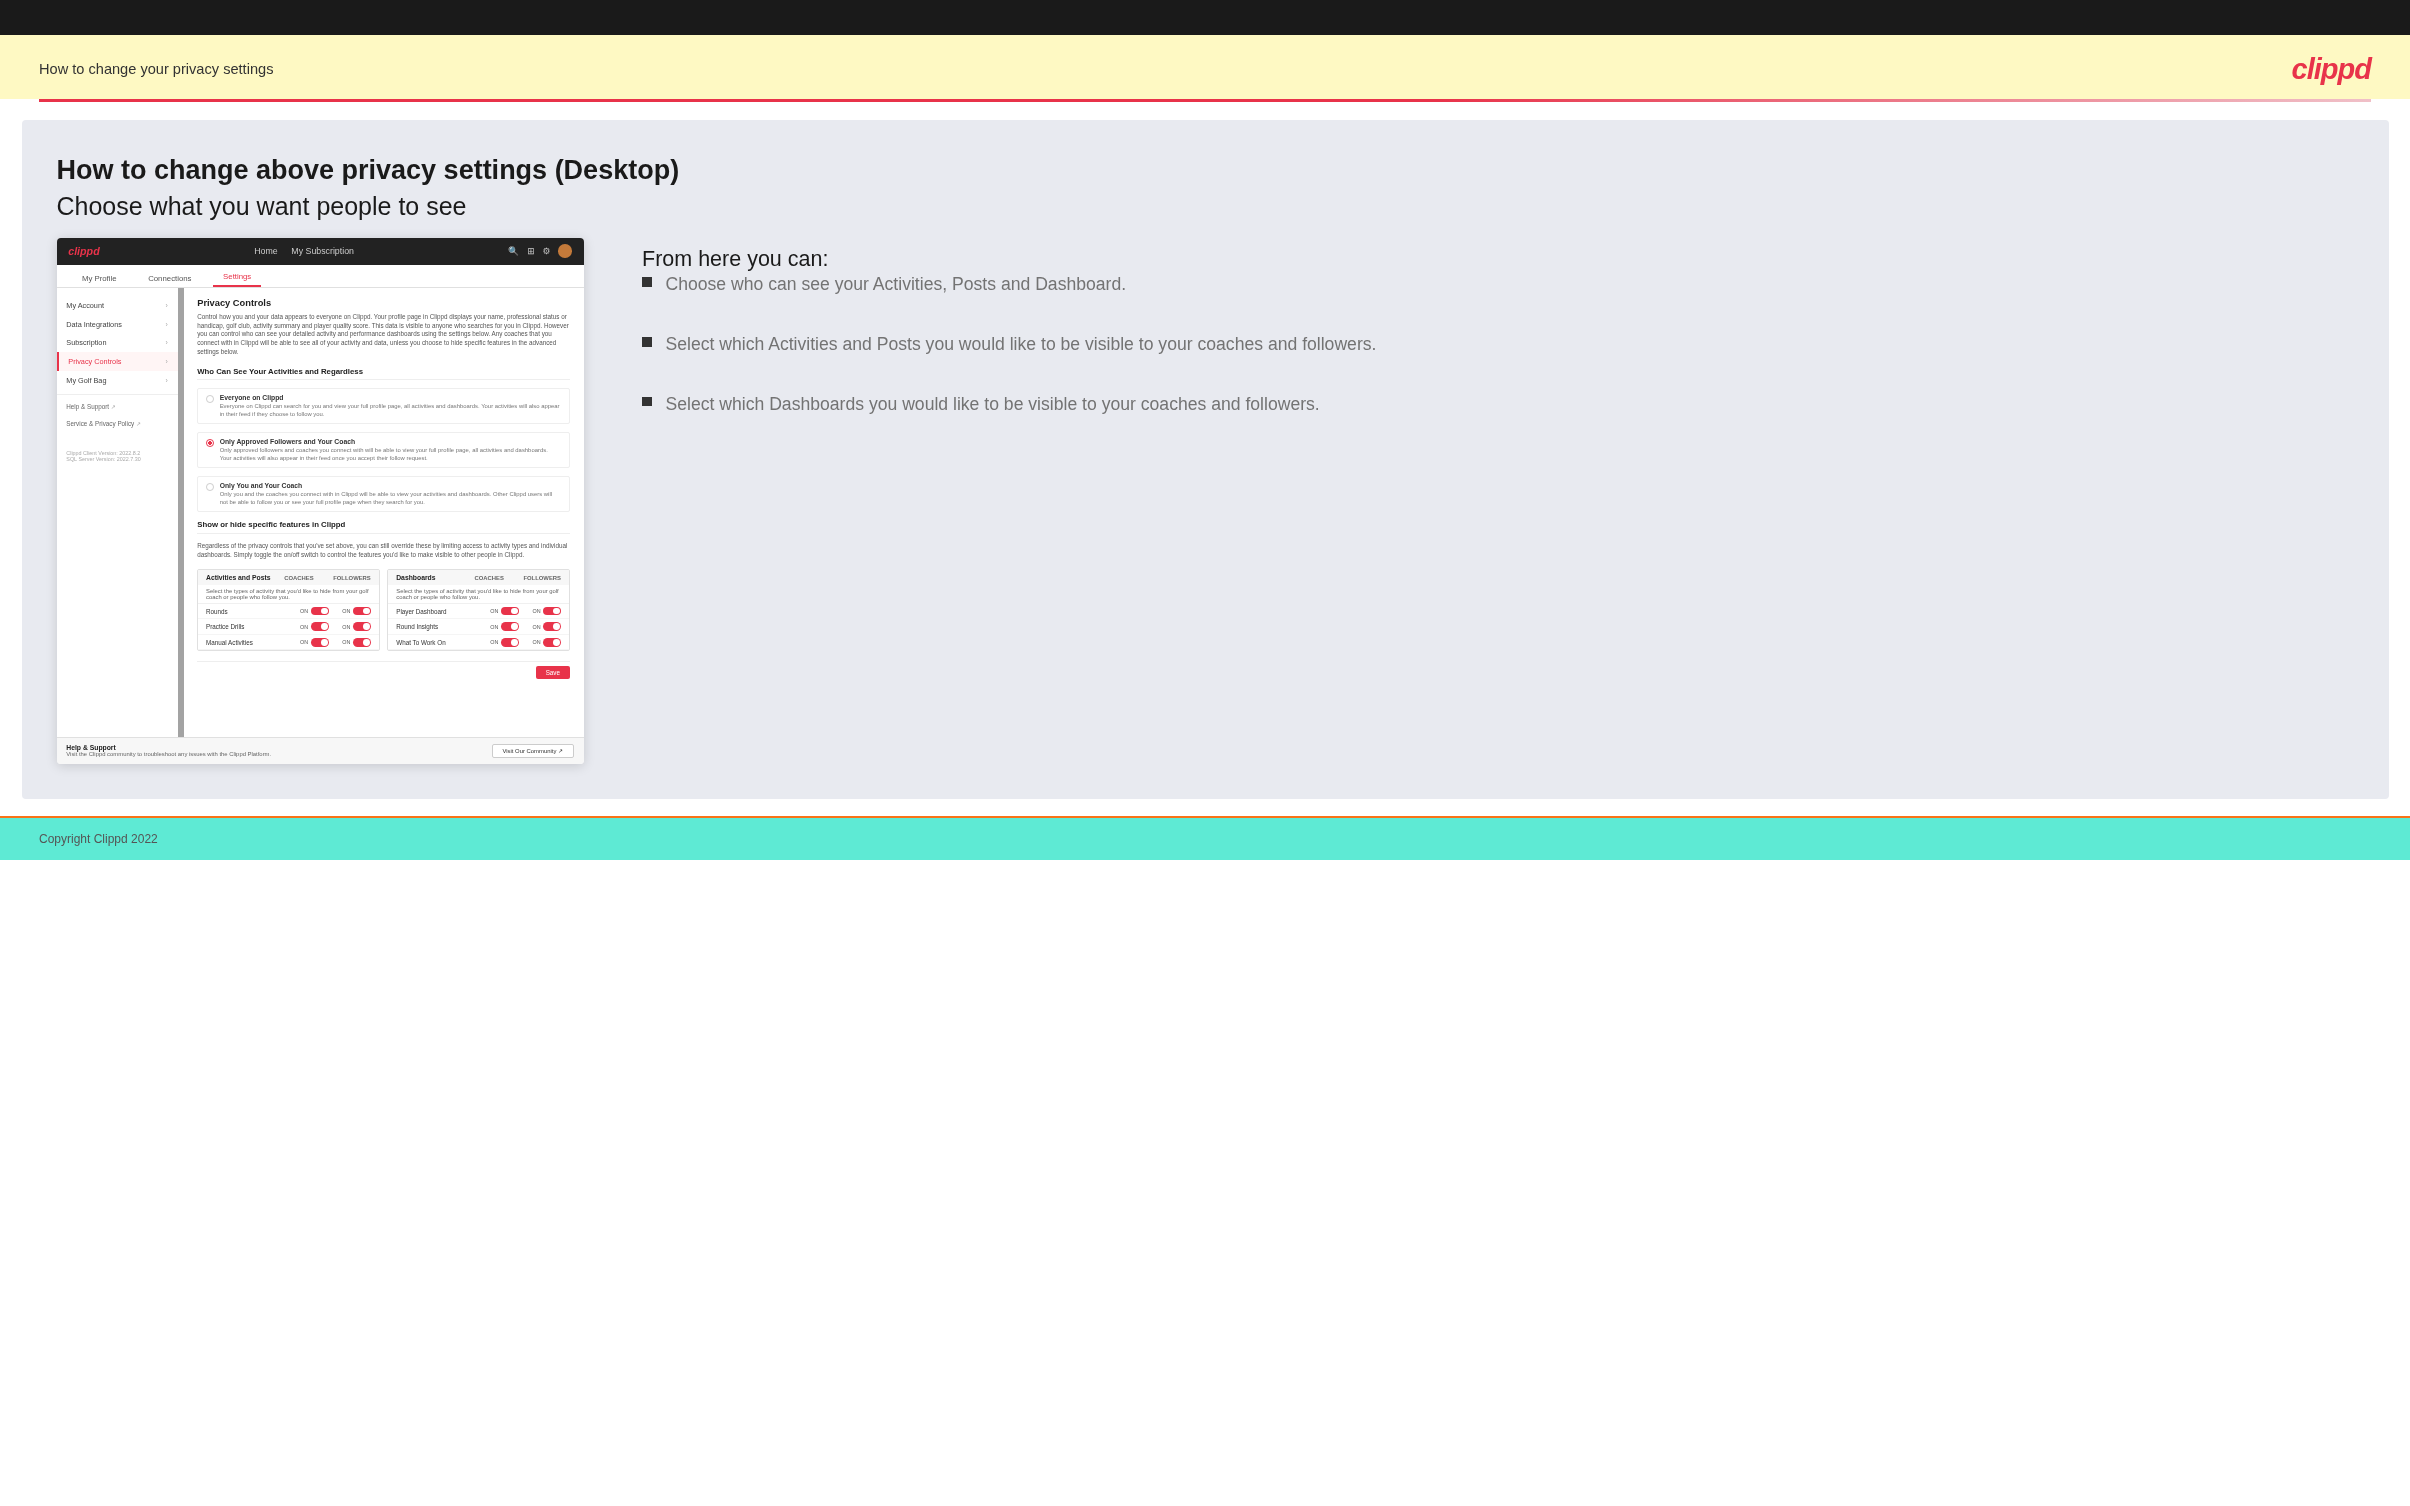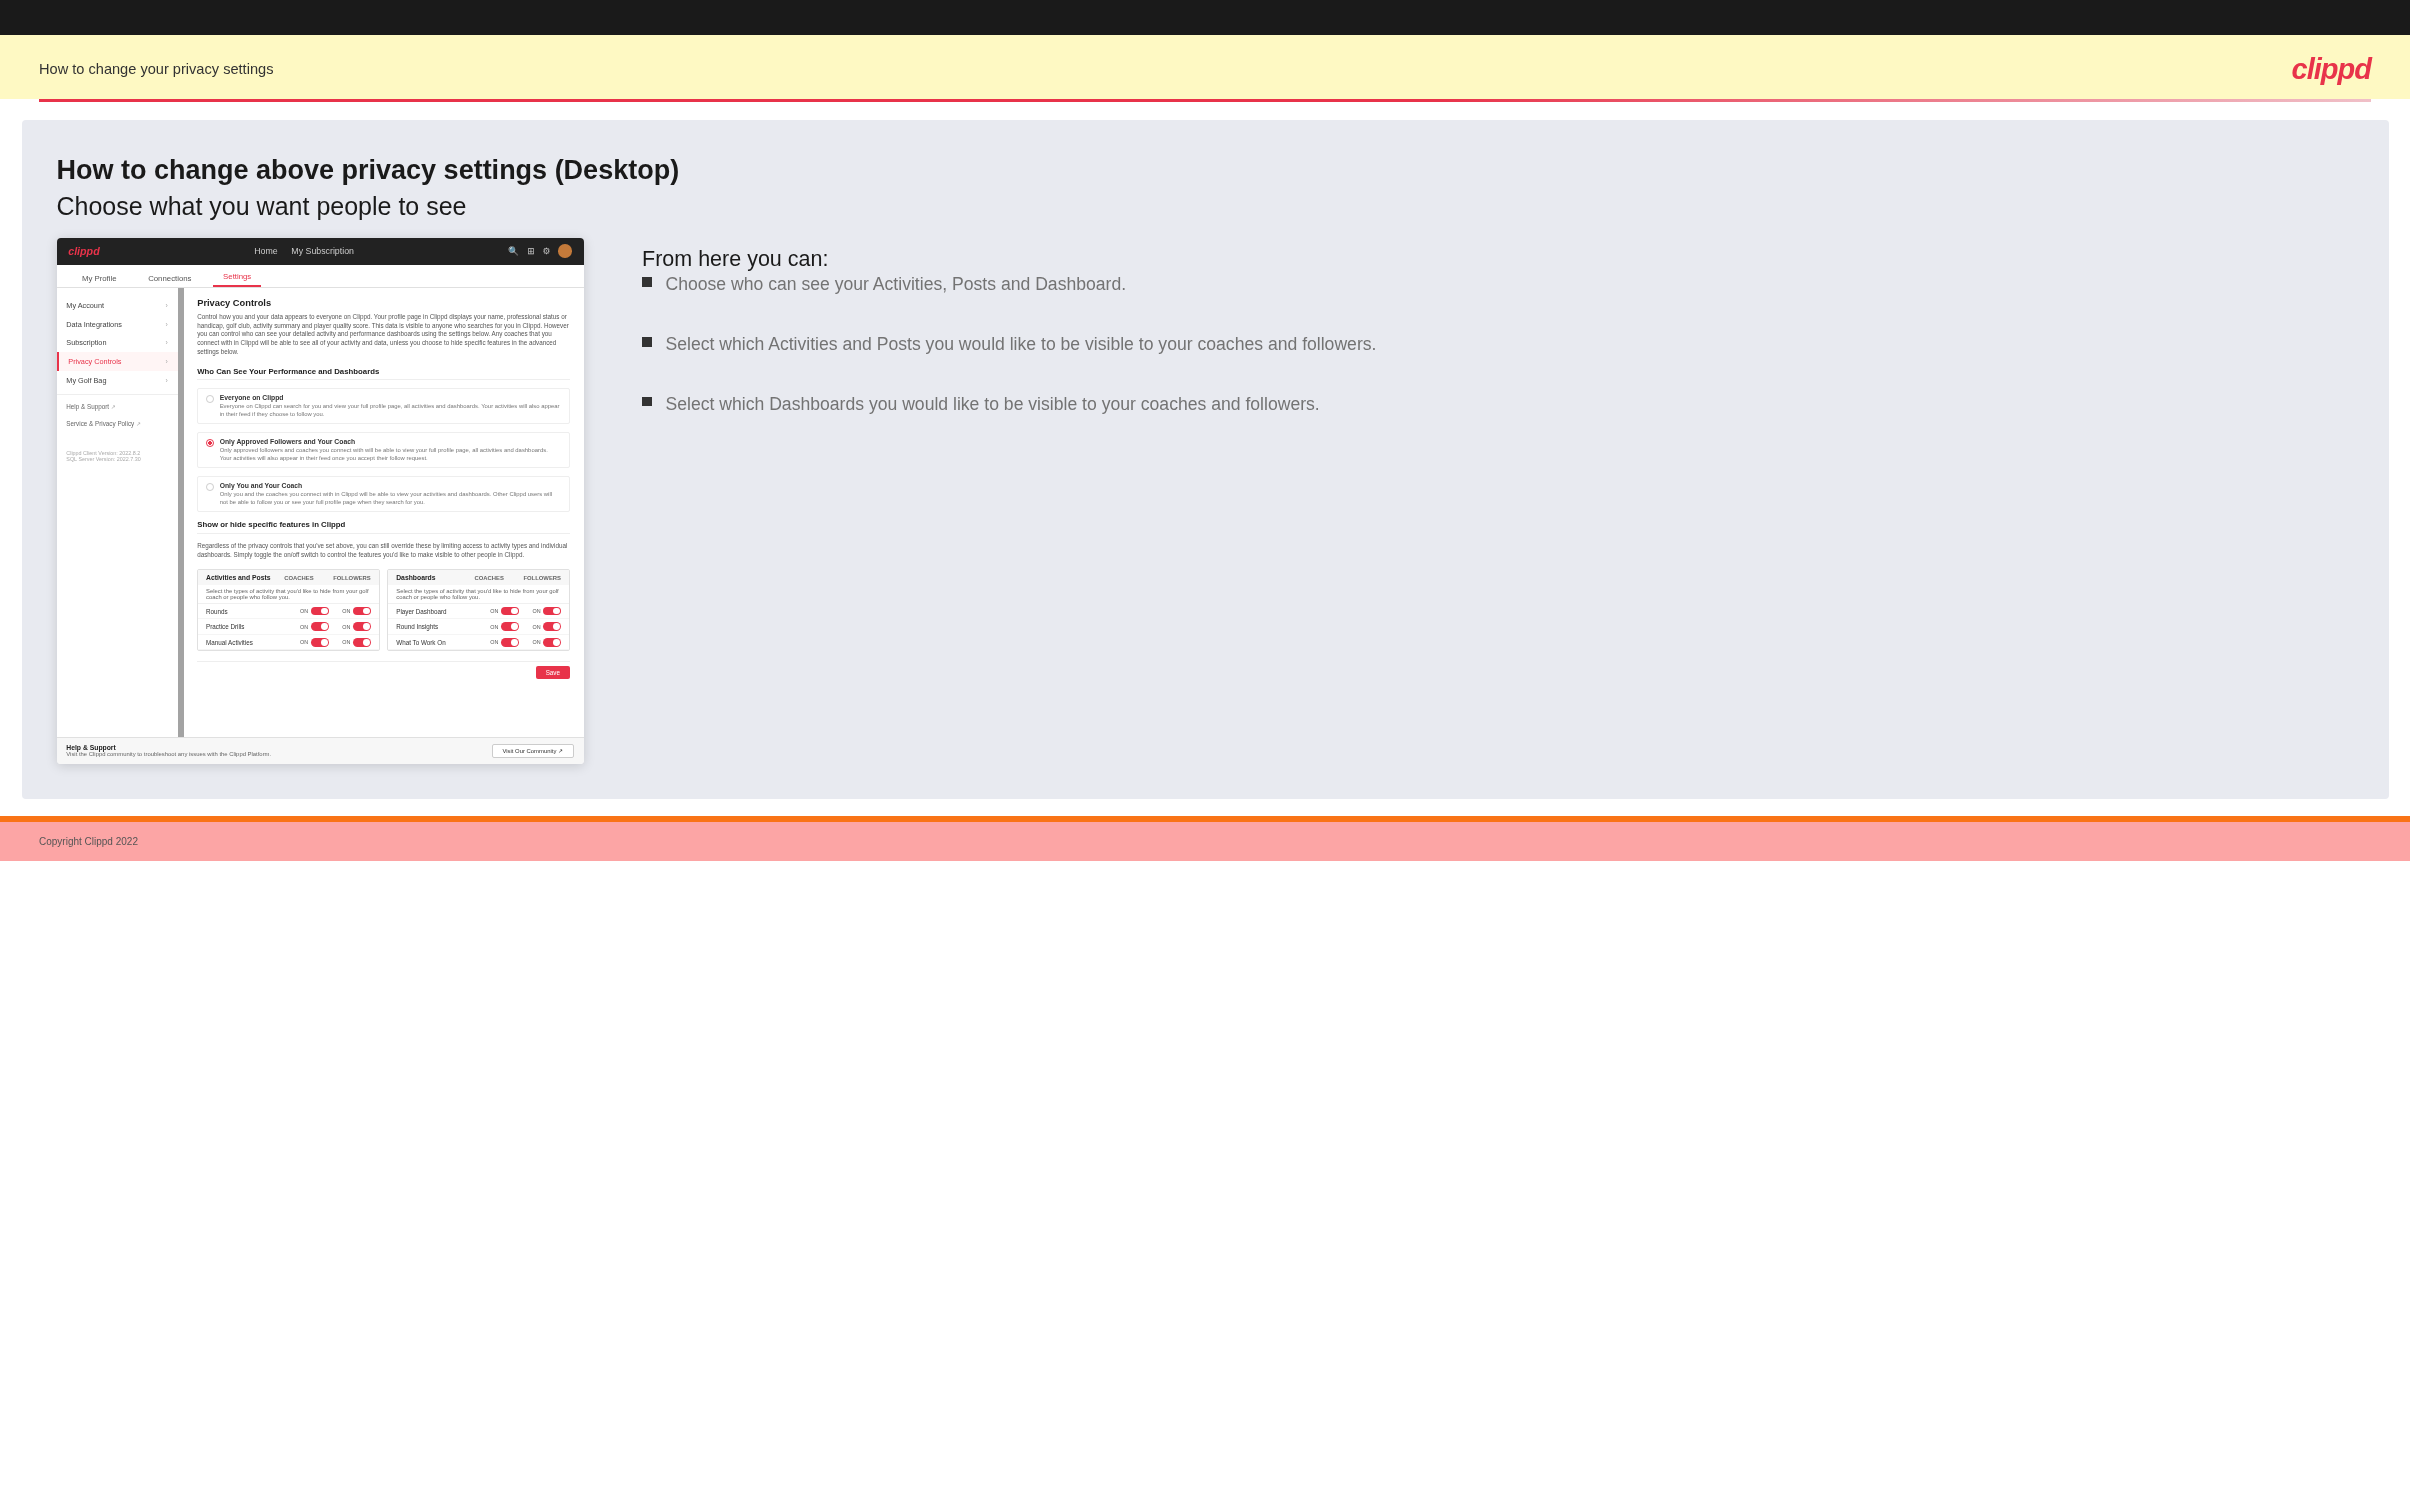--- a/index.html
+++ b/index.html
@@ -423,24 +423,24 @@
     }
     .bullet-text {
       font-size: 17.6px;
       color: #737373;
       line-height: 1.4;
     }
 
     
     .footer {
       padding: 13.7px 39px;
-      font-size: 10px;
+      font-size: 12px;
       color: #555;
-      background: #fca5a5;
-      border-top: 6px solid #f97316;
+      background: #5eead4;
+      border-top: 2px solid #f97316;
     }
   </style>
 </head>
 <body>
 
 <div class="top-bar"></div>
 
 <div class="header">
   <span class="header-title">How to change your privacy settings</span>
   <span class="logo">clippd</span>
@@ -502,21 +502,21 @@
             <div class="mockup-sidebar-divider"></div>
             <div class="mockup-sidebar-small">Help &amp; Support <span class="mockup-sidebar-ext">↗</span></div>
             <div class="mockup-sidebar-small">Service &amp; Privacy Policy <span class="mockup-sidebar-ext">↗</span></div>
             <div class="mockup-version">Clippd Client Version: 2022.8.2<br>SQL Server Version: 2022.7.30</div>
           </div>
 
           <div class="mockup-main">
             <div class="mockup-section-title">Privacy Controls</div>
             <div class="mockup-desc">Control how you and your data appears to everyone on Clippd. Your profile page in Clippd displays your name, professional status or handicap, golf club, activity summary and player quality score. This data is visible to anyone who searches for you in Clippd. However you can control who can see your detailed activity and performance dashboards using the settings below. Any coaches that you connect with in Clippd will be able to see all of your activity and data, unless you choose to hide specific features in the advanced settings below.</div>
 
-            <div class="mockup-sub-title">Who Can See Your Performance and Dashboards</div>
+            <div class="mockup-sub-title">Who Can See Your Activities and Regardless</div>
 
             <div class="mockup-radio-group">
               <div class="mockup-radio-option">
                 <div class="mockup-radio"></div>
                 <div>
                   <div class="mockup-radio-label">Everyone on Clippd</div>
                   <div class="mockup-radio-desc">Everyone on Clippd can search for you and view your full profile page, all activities and dashboards. Your activities will also appear in their feed if they choose to follow you.</div>
                 </div>
               </div>
               <div class="mockup-radio-option">

